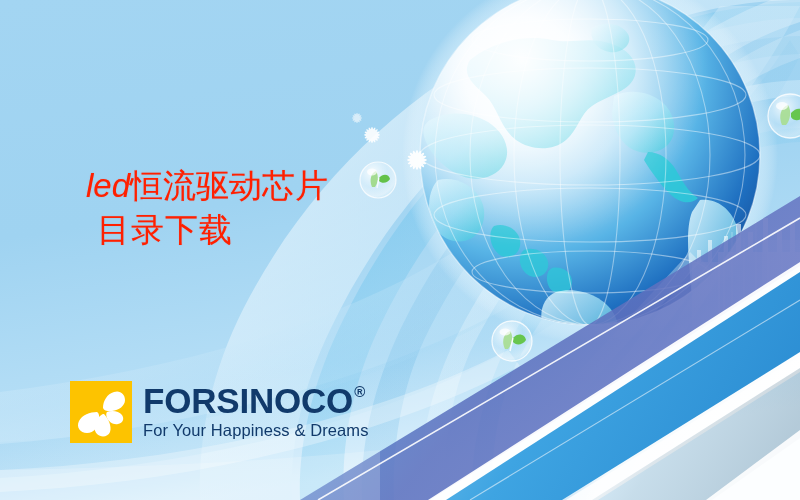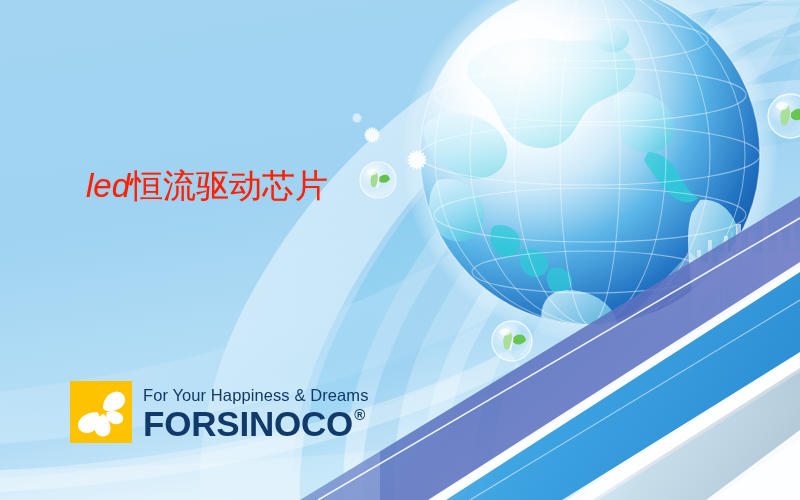--- a/index.html
+++ b/index.html
@@ -357,39 +357,40 @@
         <path d="M800,218 L318,500" stroke="#ffffff" stroke-opacity="0.9" stroke-width="1.6" fill="none"></path>
         <path d="M800,300 L470,500" stroke="#ffffff" stroke-opacity="0.55" stroke-width="1.1" fill="none"></path>
       </g>
 
       <path d="M0,470 C120,468 260,462 380,450 L380,500 L0,500 Z" fill="#ffffff" opacity="0.18"></path>
     </svg>
   </div>
 
   <div id="headline">
     <span class="hl-line" id="hl1"><span class="latin">led</span><span class="cjk">恒流驱动芯片</span></span>
+    <span class="hl-line" id="hl2">目录下载</span>
   </div>
 
   <div id="logo">
     <div id="logo-mark">
       <svg viewBox="0 0 62 62" xmlns="http://www.w3.org/2000/svg">
         <g fill="#ffffff">
 
           <path d="M33,27 C33,20 37,13 44,11 C50,9 55,13 55,19 C55,25 49,29 42,30 C38,30.6 34,29.6 33,27 Z"></path>
 
           <path d="M27,31 C20,31 12,34 9,40 C6,46 10,52 17,52 C24,52 28,46 29,39 C29.6,35 29,32 27,31 Z"></path>
 
           <path d="M34,33 C38,37 42,45 40,51 C38,56 31,57 27,53 C23,49 24,42 28,37 C30.4,34.4 32.6,32.4 34,33 Z"></path>
 
           <path d="M37,31 C42,29 49,30 52,34 C54.6,37.6 53,42 48,43 C43.4,44 39,41 37,37 C36,34.8 36,31.8 37,31 Z"></path>
         </g>
       </svg>
     </div>
     <div id="logo-text">
-      <div id="tagline">For Your Happiness &amp; Dreams</div>
       <div id="wordmark">
         <span>FORSINOCO</span>
         <span class="reg">®</span>
       </div>
+      <div id="tagline">For Your Happiness &amp; Dreams</div>
     </div>
   </div>
 
 </div>
 
 </body></html>

